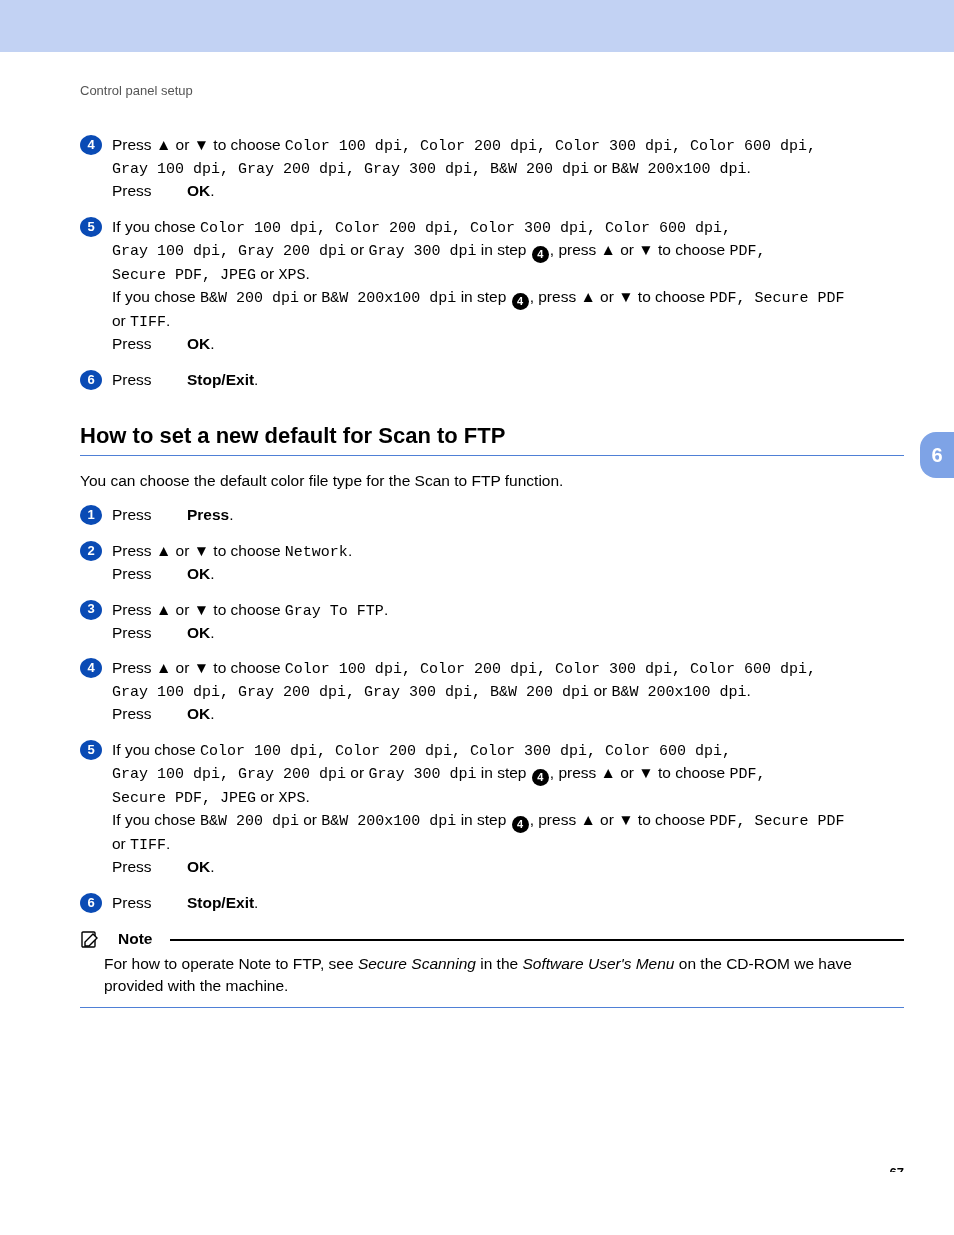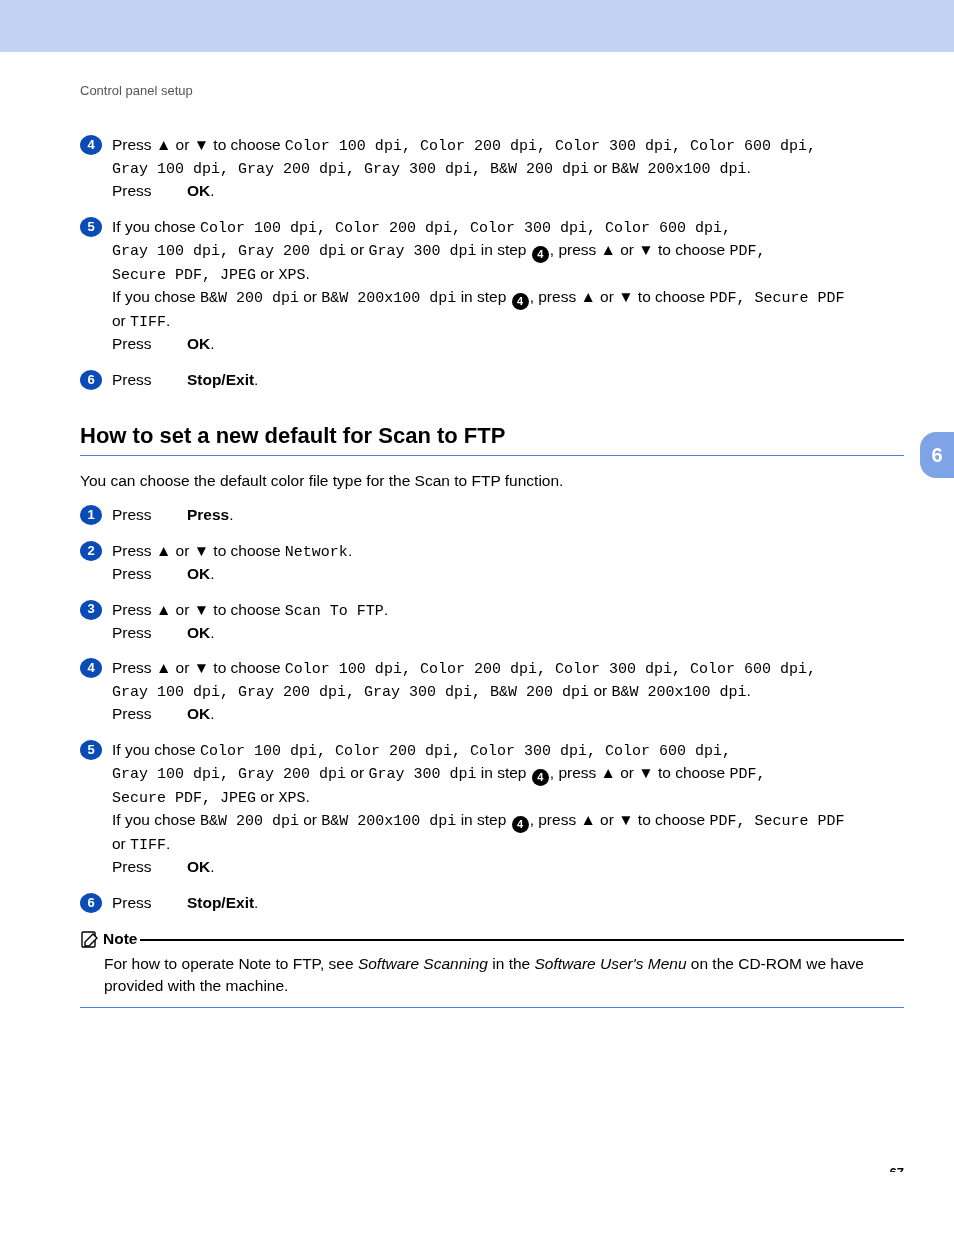--- a/index.html
+++ b/index.html
@@ -77,21 +77,21 @@
   }
   .intro {
     margin: 14px 0 12px 0;
   }
   .note-block {
     margin-top: 14px;
   }
   .note-header {
     display: flex;
     align-items: center;
-    gap: 3px;
+    gap: 18px;
   }
   .note-header .line {
     flex: 1;
     height: 1.2px;
     background: #000;
     margin-top: 3px;
   }
   .note-icon svg { display: block; }
   .note-label { font-weight: bold; }
   .note-body {
@@ -178,21 +178,21 @@
   <span class="bullet">2</span>
   <div class="step-body">
     <span>Press </span><span class="arrow">▲</span><span> or </span><span class="arrow">▼</span><span> to choose </span><span class="mono">Network</span><span>.</span><br>
     <span>Press </span><b>OK</b><span>.</span>
   </div>
 </div>
 
 <div class="step">
   <span class="bullet">3</span>
   <div class="step-body">
-    <span>Press </span><span class="arrow">▲</span><span> or </span><span class="arrow">▼</span><span> to choose </span><span class="mono">Scan To FTP</span><span>.</span><br>
+    <span>Press </span><span class="arrow">▲</span><span> or </span><span class="arrow">▼</span><span> to choose </span><span class="mono">Gray To FTP</span><span>.</span><br>
     <span>Press </span><b>OK</b><span>.</span>
   </div>
 </div>
 
 <div class="step">
   <span class="bullet">4</span>
   <div class="step-body">
     <span>Press </span><span class="arrow">▲</span><span> or </span><span class="arrow">▼</span><span> to choose </span><span class="mono">Color 100 dpi, Color 200 dpi, Color 300 dpi, Color 600 dpi,</span><br>
     <span class="mono">Gray 100 dpi, Gray 200 dpi, Gray 300 dpi, B&amp;W 200 dpi</span><span> or </span><span class="mono">B&amp;W 200x100 dpi</span><span>.</span><br>
     <span>Press </span><b>OK</b><span>.</span>
@@ -223,19 +223,19 @@
     <span class="note-icon">
       <svg width="20" height="20" viewBox="0 0 20 20">
               <rect x="2" y="3" width="13" height="15" rx="1" fill="none" stroke="#000" stroke-width="1.4"></rect>
               <path d="M13 5 L17 9 L9 17 L5 17 L5 13 Z" fill="#fff" stroke="#000" stroke-width="1.4"></path>
             </svg>
     </span>
     <span class="note-label">Note</span>
     <span class="line"></span>
   </div>
   <div class="note-body">
-    <span>For how to operate Note to FTP, see </span><em class="ital">Software Scanning</em><span> in the </span><em class="ital">Software User's Menu</em><span> on the CD-ROM we have provided with the machine.</span>
+    <span>For how to operate Note to FTP, see </span><em class="ital">Secure Scanning</em><span> in the </span><em class="ital">Software User's Menu</em><span> on the CD-ROM we have provided with the machine.</span>
   </div>
 </div>
 
 </div>
 <div class="page-num">67</div>
 </div>
 
 </body></html>

